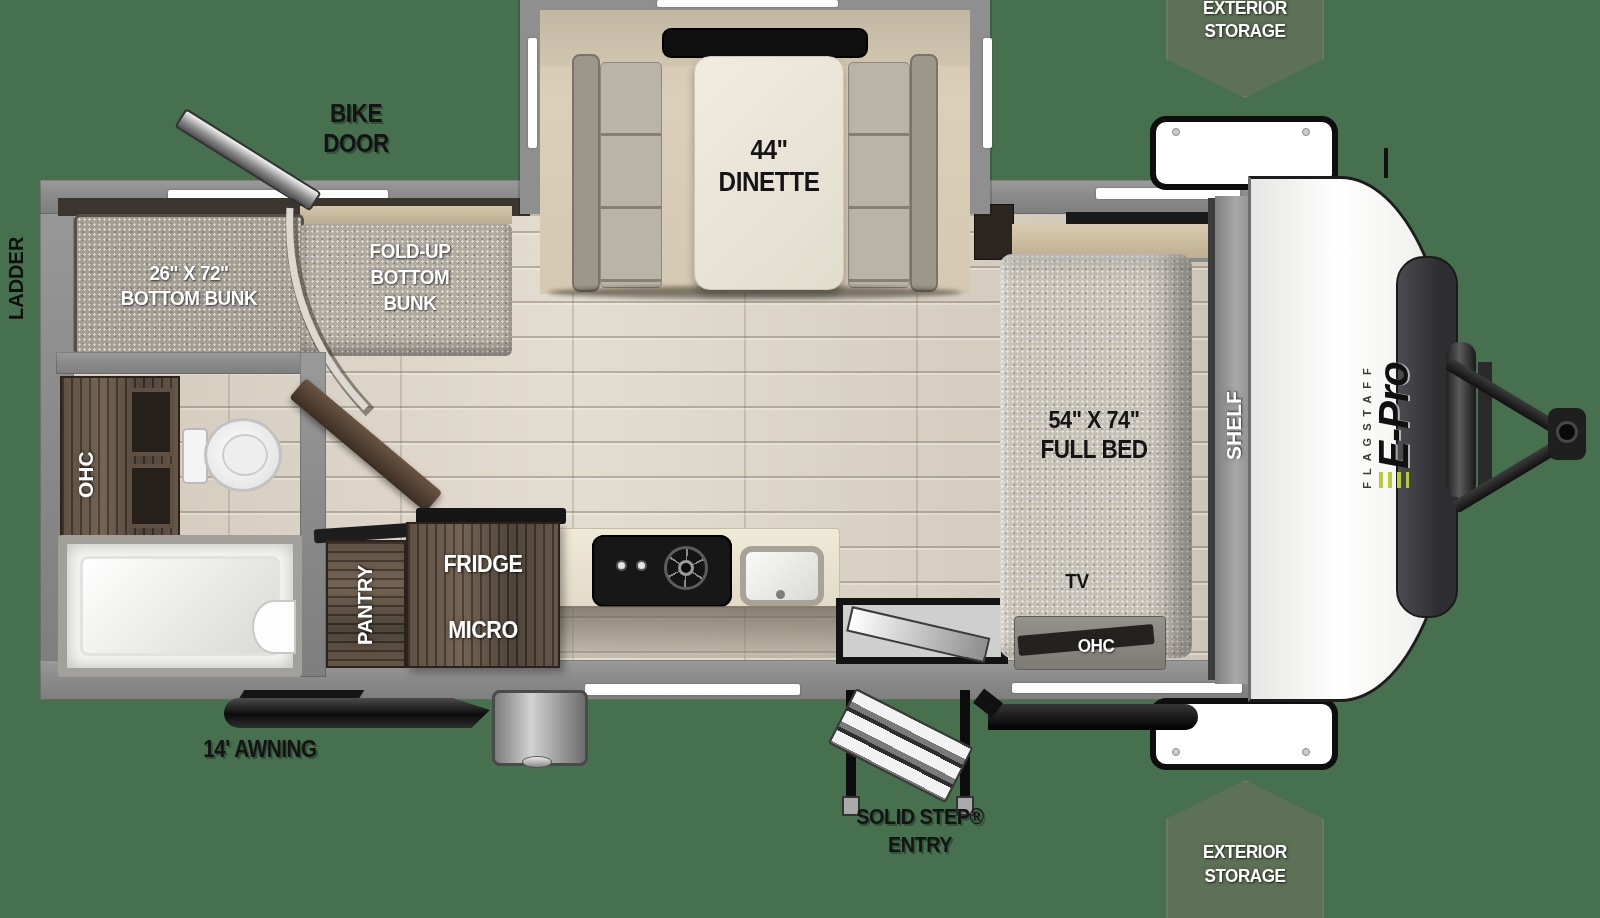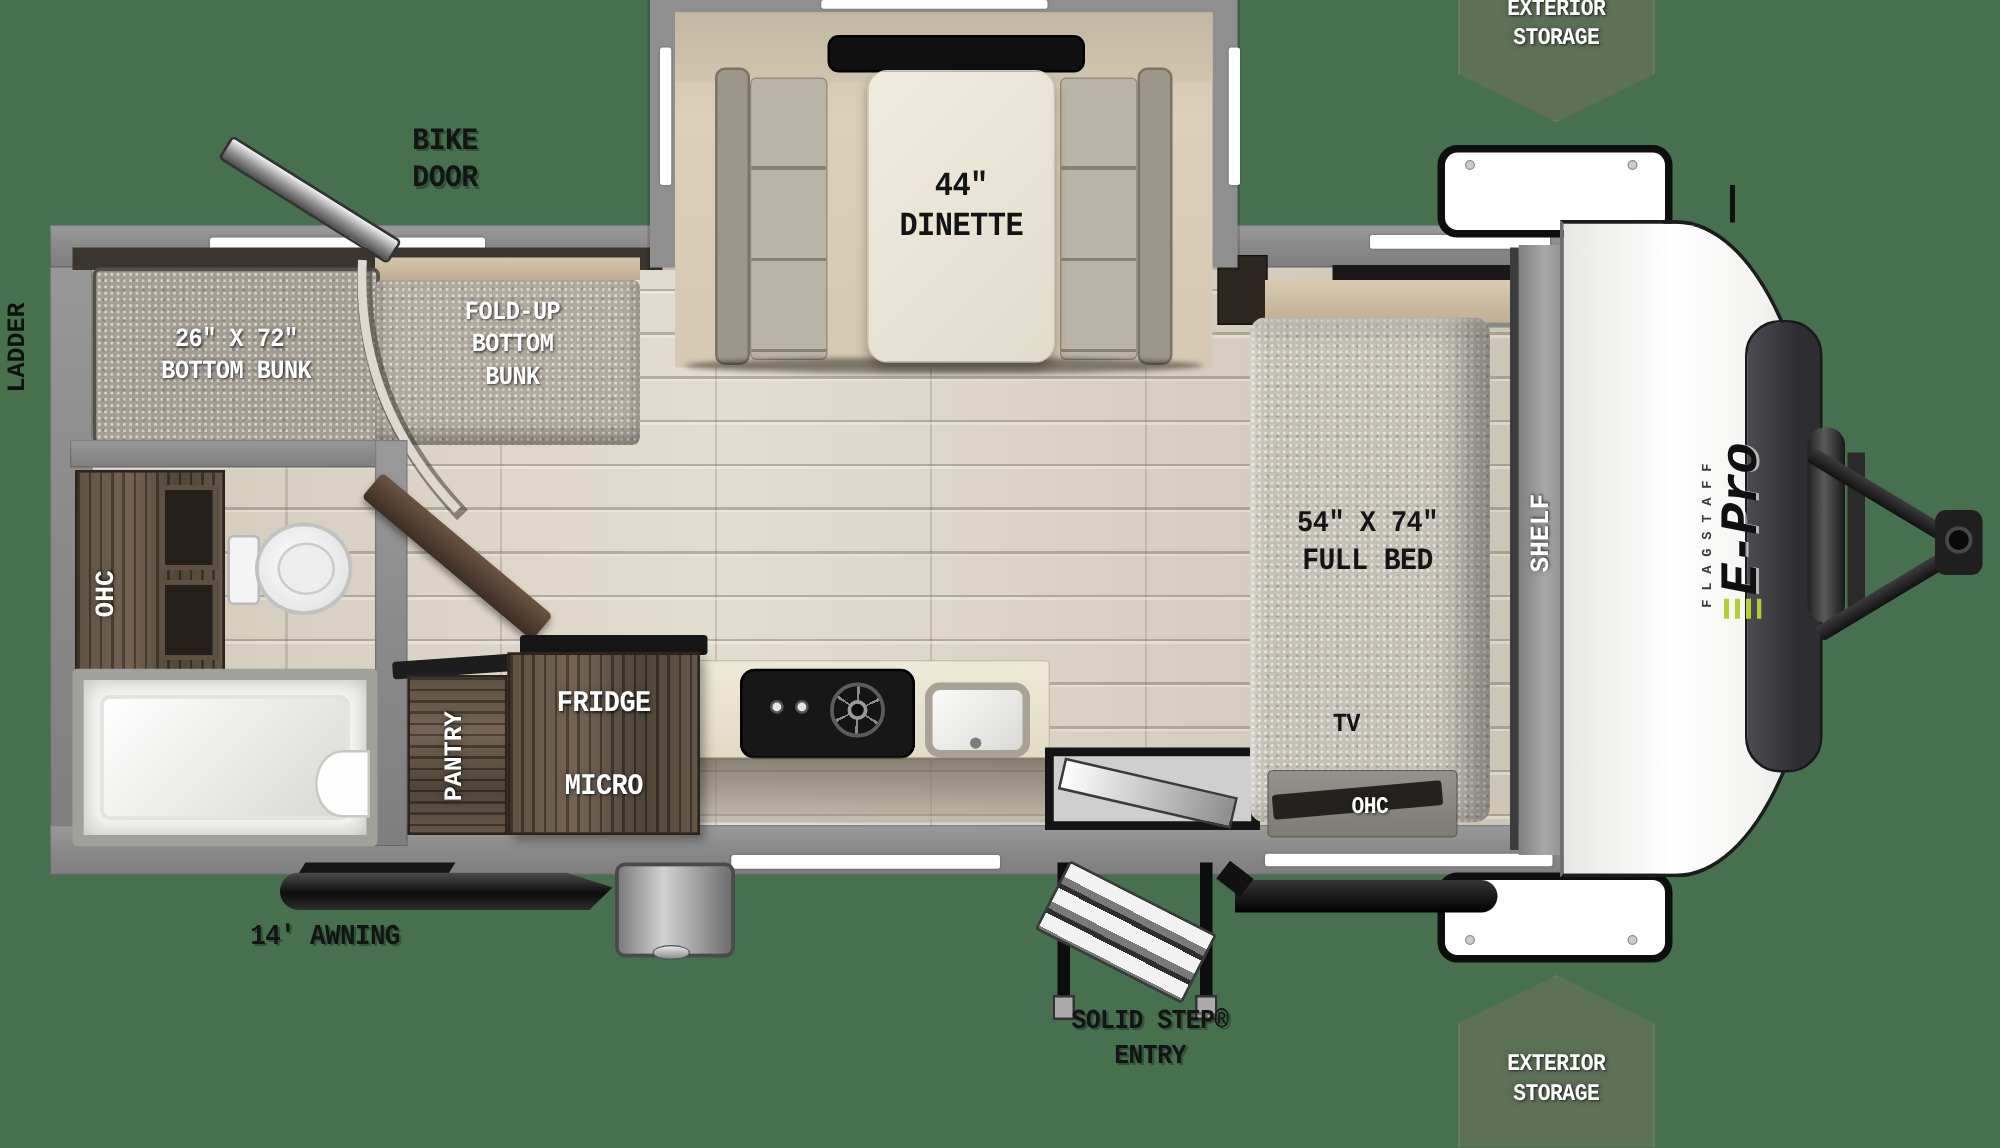--- a/index.html
+++ b/index.html
@@ -1,17 +1,17 @@
 <!DOCTYPE html>
 <html><head>
 <meta charset="utf-8">
 <style>
   html,body{margin:0;padding:0;background:#47704f;}
   #stage{position:relative;width:1600px;height:918px;overflow:hidden;
-         background:#47704f;font-family:Liberation Mono, monospace;}
+         background:#47704f;font-family:Liberation Sans, sans-serif;}
   #stage *{position:absolute;box-sizing:border-box;}
   
   .lbl{font-weight:700;color:#141414;text-align:center;letter-spacing:-.5px;
        line-height:1.04;white-space:nowrap;transform:scaleX(.9);}
   .lblw{font-weight:700;color:#fff;text-align:center;letter-spacing:-.5px;line-height:1.04;
         white-space:nowrap;text-shadow:1px 1px 2px rgba(0,0,0,.6),0 0 6px rgba(0,0,0,.3);transform:scaleX(.9);}
   .onGreen{text-shadow:2px 2px 0 rgba(35,55,40,.55);}
   .vtext{writing-mode:vertical-rl;transform:rotate(180deg);display:flex;
          align-items:center;justify-content:center;font-weight:700;letter-spacing:0;}
   

